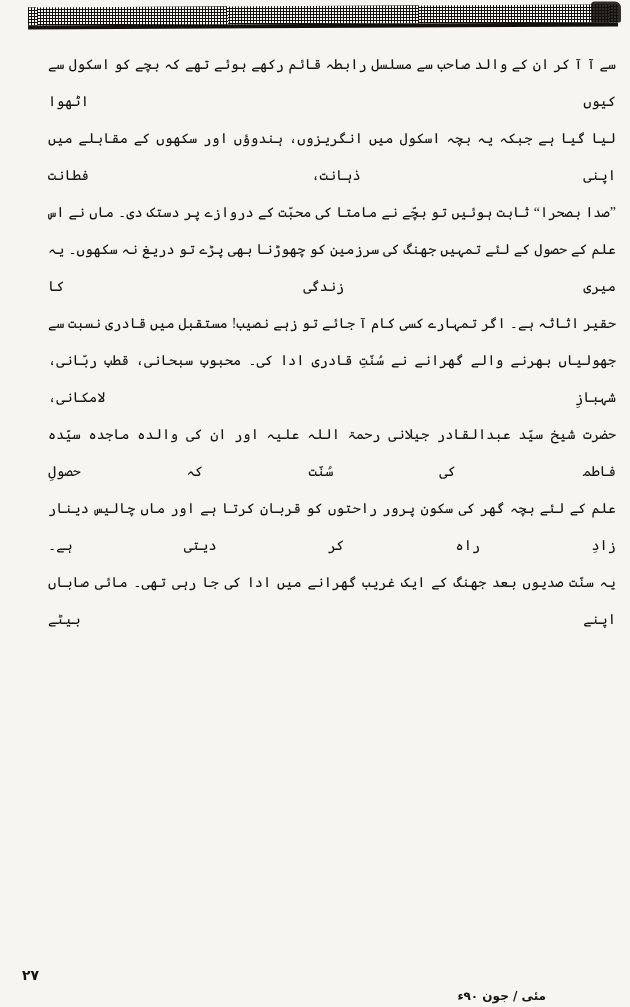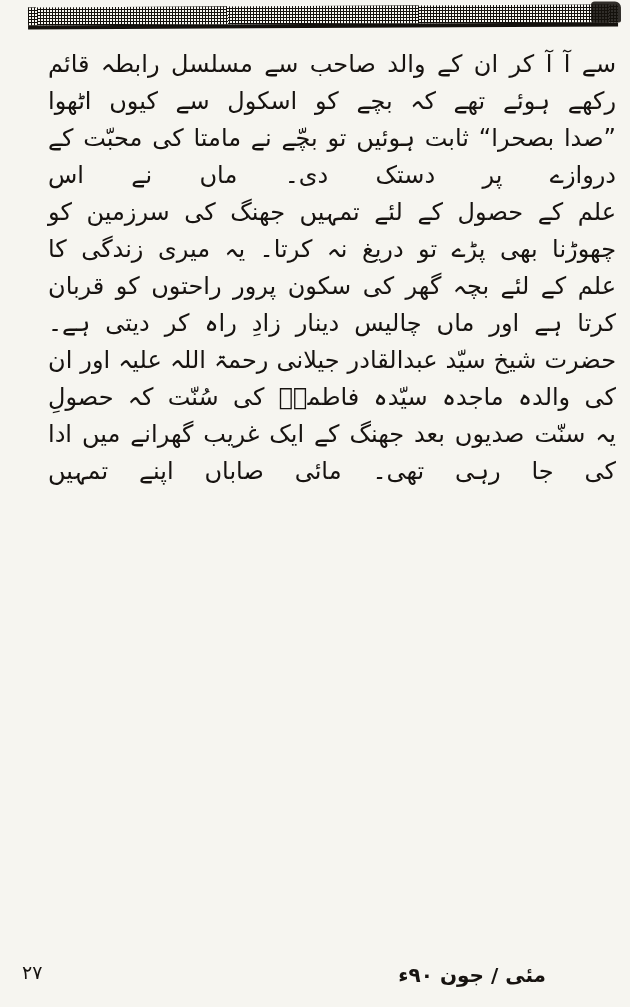--- a/index.html
+++ b/index.html
@@ -28,52 +28,56 @@
     right: -3px; top: -3px;
     width: 30px; height: 21px;
     background: #14110d;
     border-radius: 4px 6px 2px 2px;
     opacity: .88;
   }
   .content {
     position: absolute;
     top: 46px; right: 14px; left: 48px;
     direction: rtl;
-    font-size: 24px;
+    font-size: 14px;
     line-height: 37px;
+    font-family: Liberation Serif, serif;
   }
   .bline {
     text-align: justify;
     text-align-last: justify;
   }
 
   .issue {
     position: absolute;
-    right: 84px; bottom: 20px;
+    right: 84px; bottom: 4px;
     direction: rtl;
-    font-size: 20px;
+    font-size: 12px;
     font-weight: bold;
   }
   .pagenum {
     position: absolute;
     left: 22px; bottom: 24px;
-    font-size: 19px;
-    font-weight: normal;
+    font-size: 14px;
+    font-weight: bold;
   }
 </style>
 </head>
 <body>
 
 <div class="band"></div>
 
 <div class="content">
 
   <div class="bline">سے آ آ کر ان کے والد صاحب سے مسلسل رابطہ قائم رکھے ہوئے تھے کہ بچے کو اسکول سے کیوں اٹھوا</div>
+  <div class="bline">لیا گیا ہے جبکہ یہ بچہ اسکول میں انگریزوں، ہندوؤں اور سکھوں کے مقابلے میں اپنی ذہانت، فطانت</div>
   <div class="bline">”صدا بصحرا“ ثابت ہوئیں تو بچّے نے مامتا کی محبّت کے دروازے پر دستک دی۔ ماں نے اس</div>
-  <div class="bline">علم کے حصول کے لئے تمہیں جھنگ کی سرزمین کو چھوڑنا بھی پڑے تو دریغ نہ کرتا۔ یہ میری زندگی کا</div>
+  <div class="bline">علم کے حصول کے لئے تمہیں جھنگ کی سرزمین کو چھوڑنا بھی پڑے تو دریغ نہ سکھوں۔ یہ میری زندگی کا</div>
+  <div class="bline">حقیر اثاثہ ہے۔ اگر تمہارے کسی کام آ جائے تو زہے نصیب! مستقبل میں قادری نسبت سے</div>
+  <div class="bline">جھولیاں بھرنے والے گھرانے نے سُنّتِ قادری ادا کی۔ محبوبِ سبحانی، قطبِ ربّانی، شہبازِ لامکانی،</div>
+  <div class="bline">حضرت شیخ سیّد عبدالقادر جیلانی رحمۃ اللہ علیہ اور ان کی والدہ ماجدہ سیّدہ فاطمہؓ کی سُنّت کہ حصولِ</div>
   <div class="bline">علم کے لئے بچہ گھر کی سکون پرور راحتوں کو قربان کرتا ہے اور ماں چالیس دینار زادِ راہ کر دیتی ہے۔</div>
-  <div class="bline">حضرت شیخ سیّد عبدالقادر جیلانی رحمۃ اللہ علیہ اور ان کی والدہ ماجدہ سیّدہ فاطمہؓ کی سُنّت کہ حصولِ</div>
-  <div class="bline">یہ سنّت صدیوں بعد جھنگ کے ایک غریب گھرانے میں ادا کی جا رہی تھی۔ مائی صاباں اپنے تمہیں</div>
+  <div class="bline">یہ سنّت صدیوں بعد جھنگ کے ایک غریب گھرانے میں ادا کی جا رہی تھی۔ مائی صاباں اپنے بیٹے</div>
 
 </div>
 
 <div class="issue">مئی / جون ۹۰ء</div>
 <div class="pagenum">۲۷</div>
 
 </body></html>

